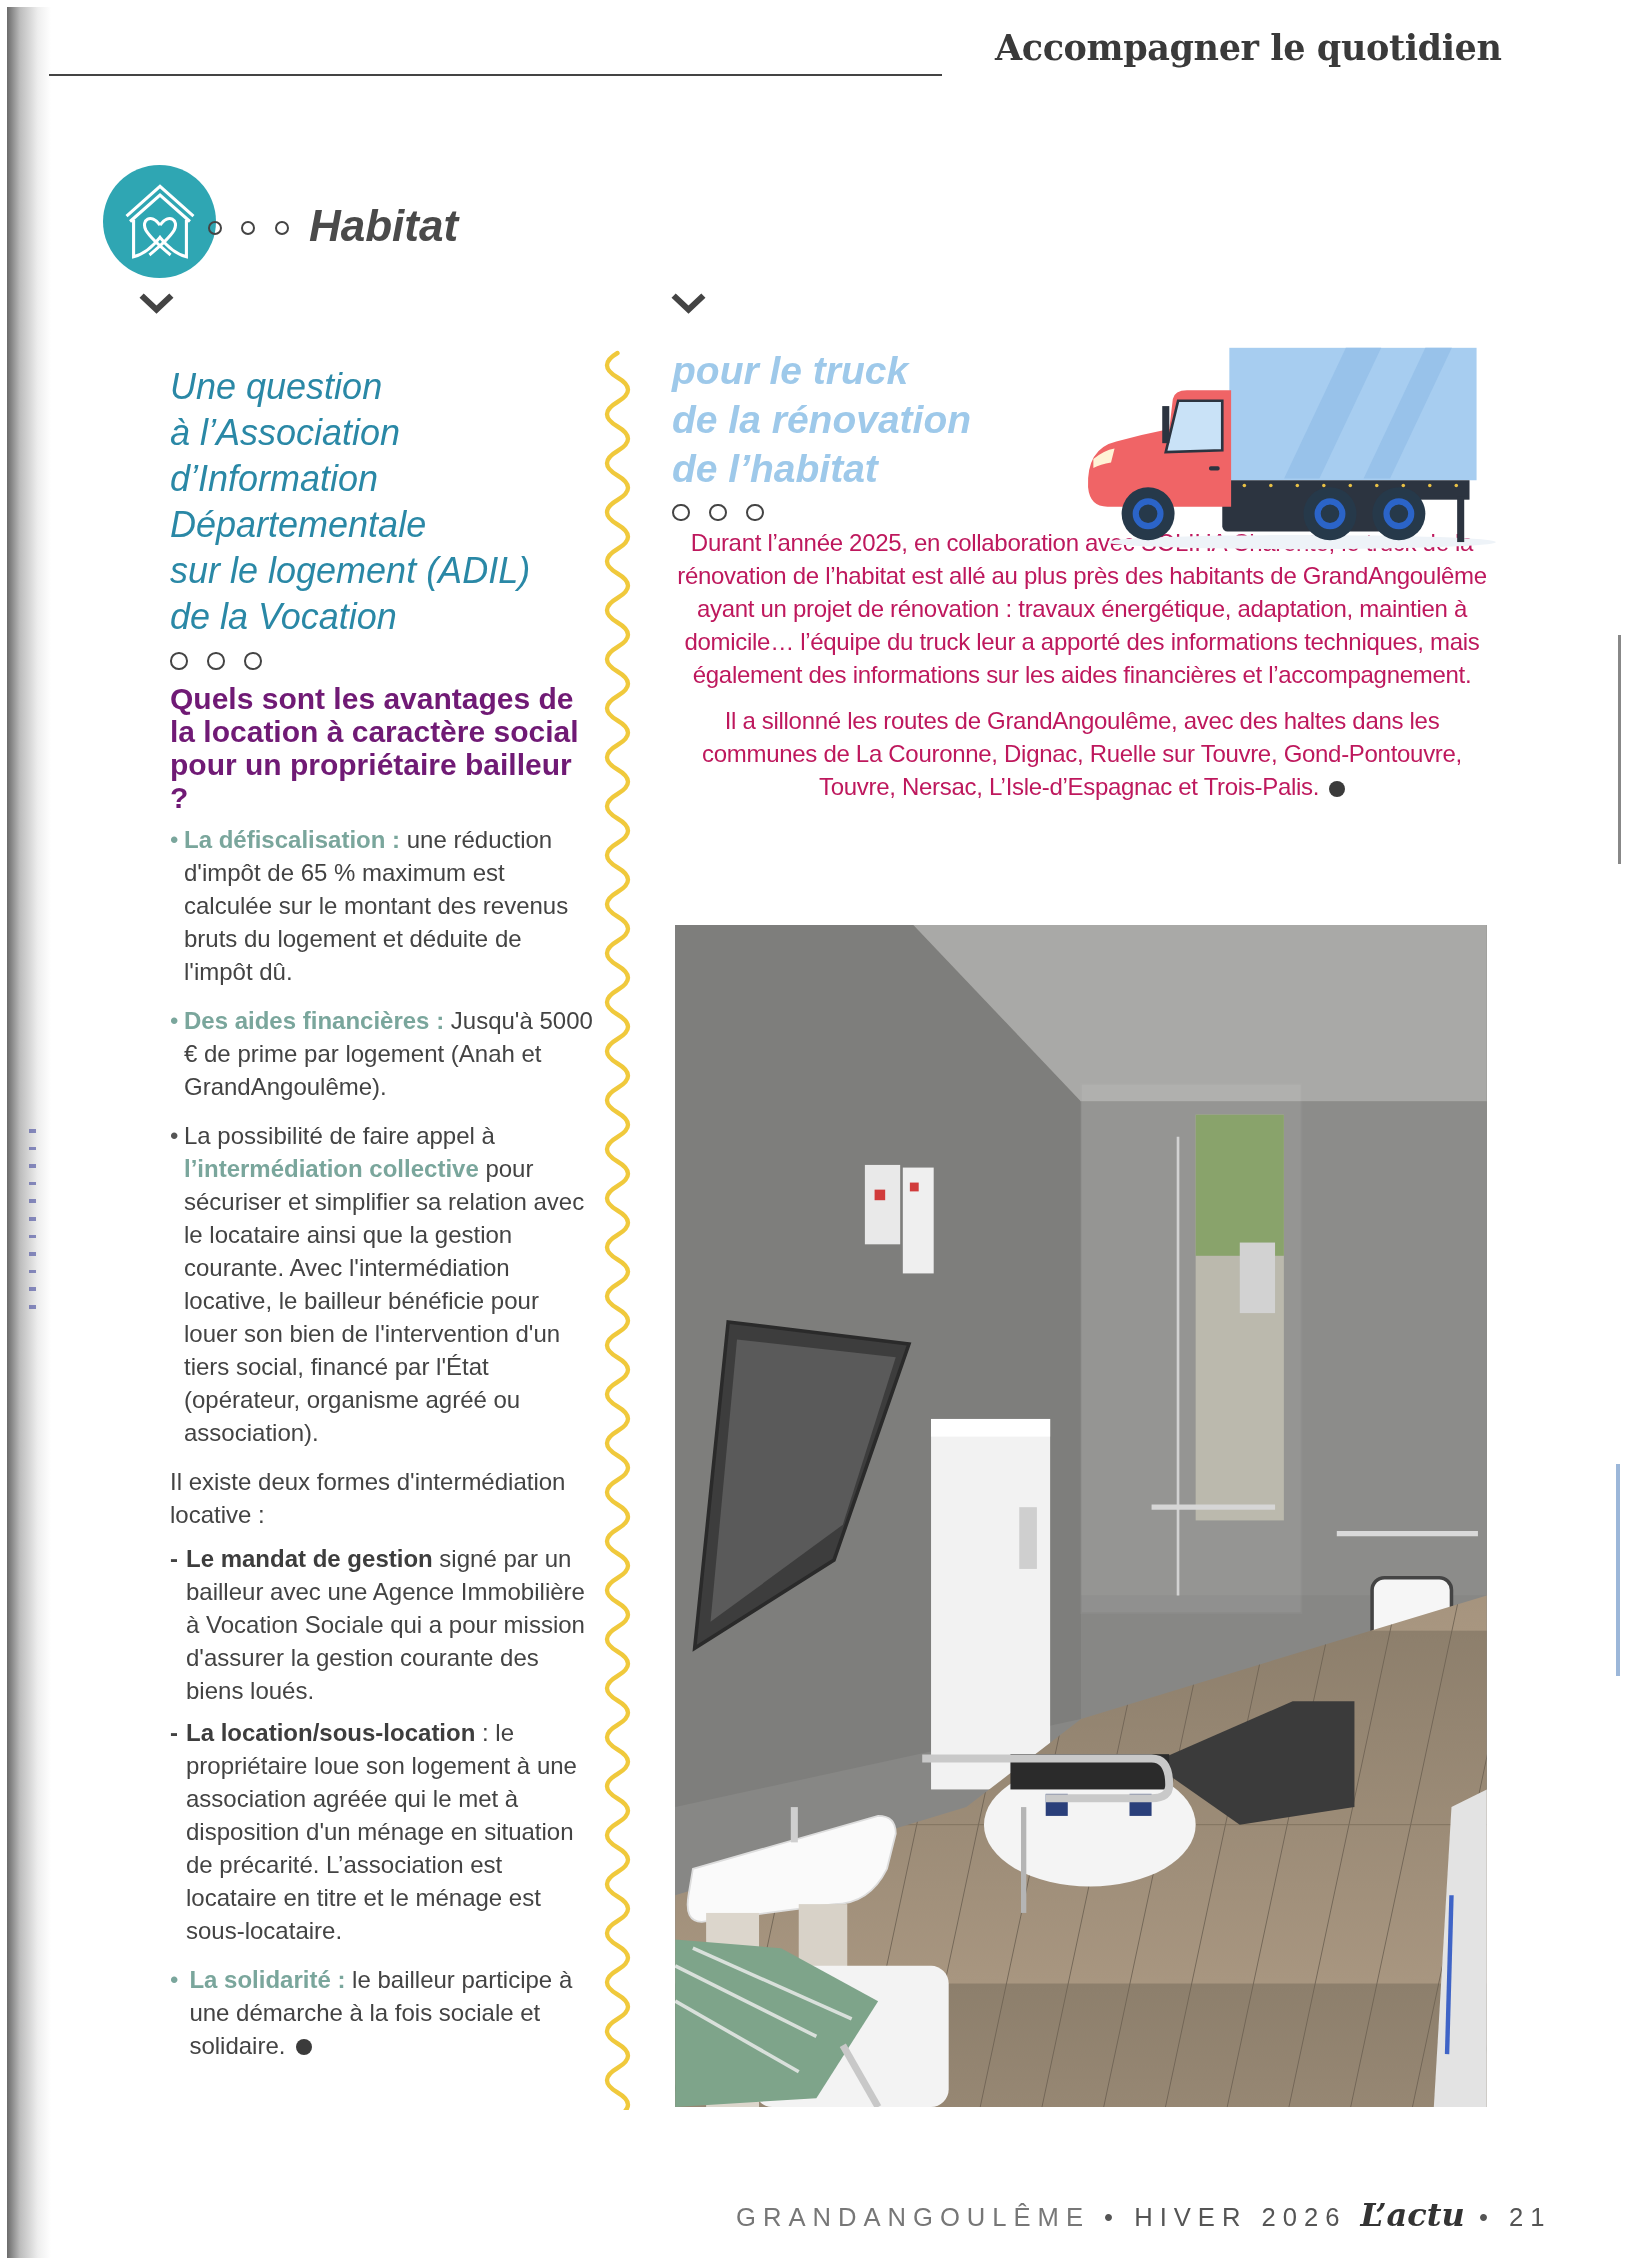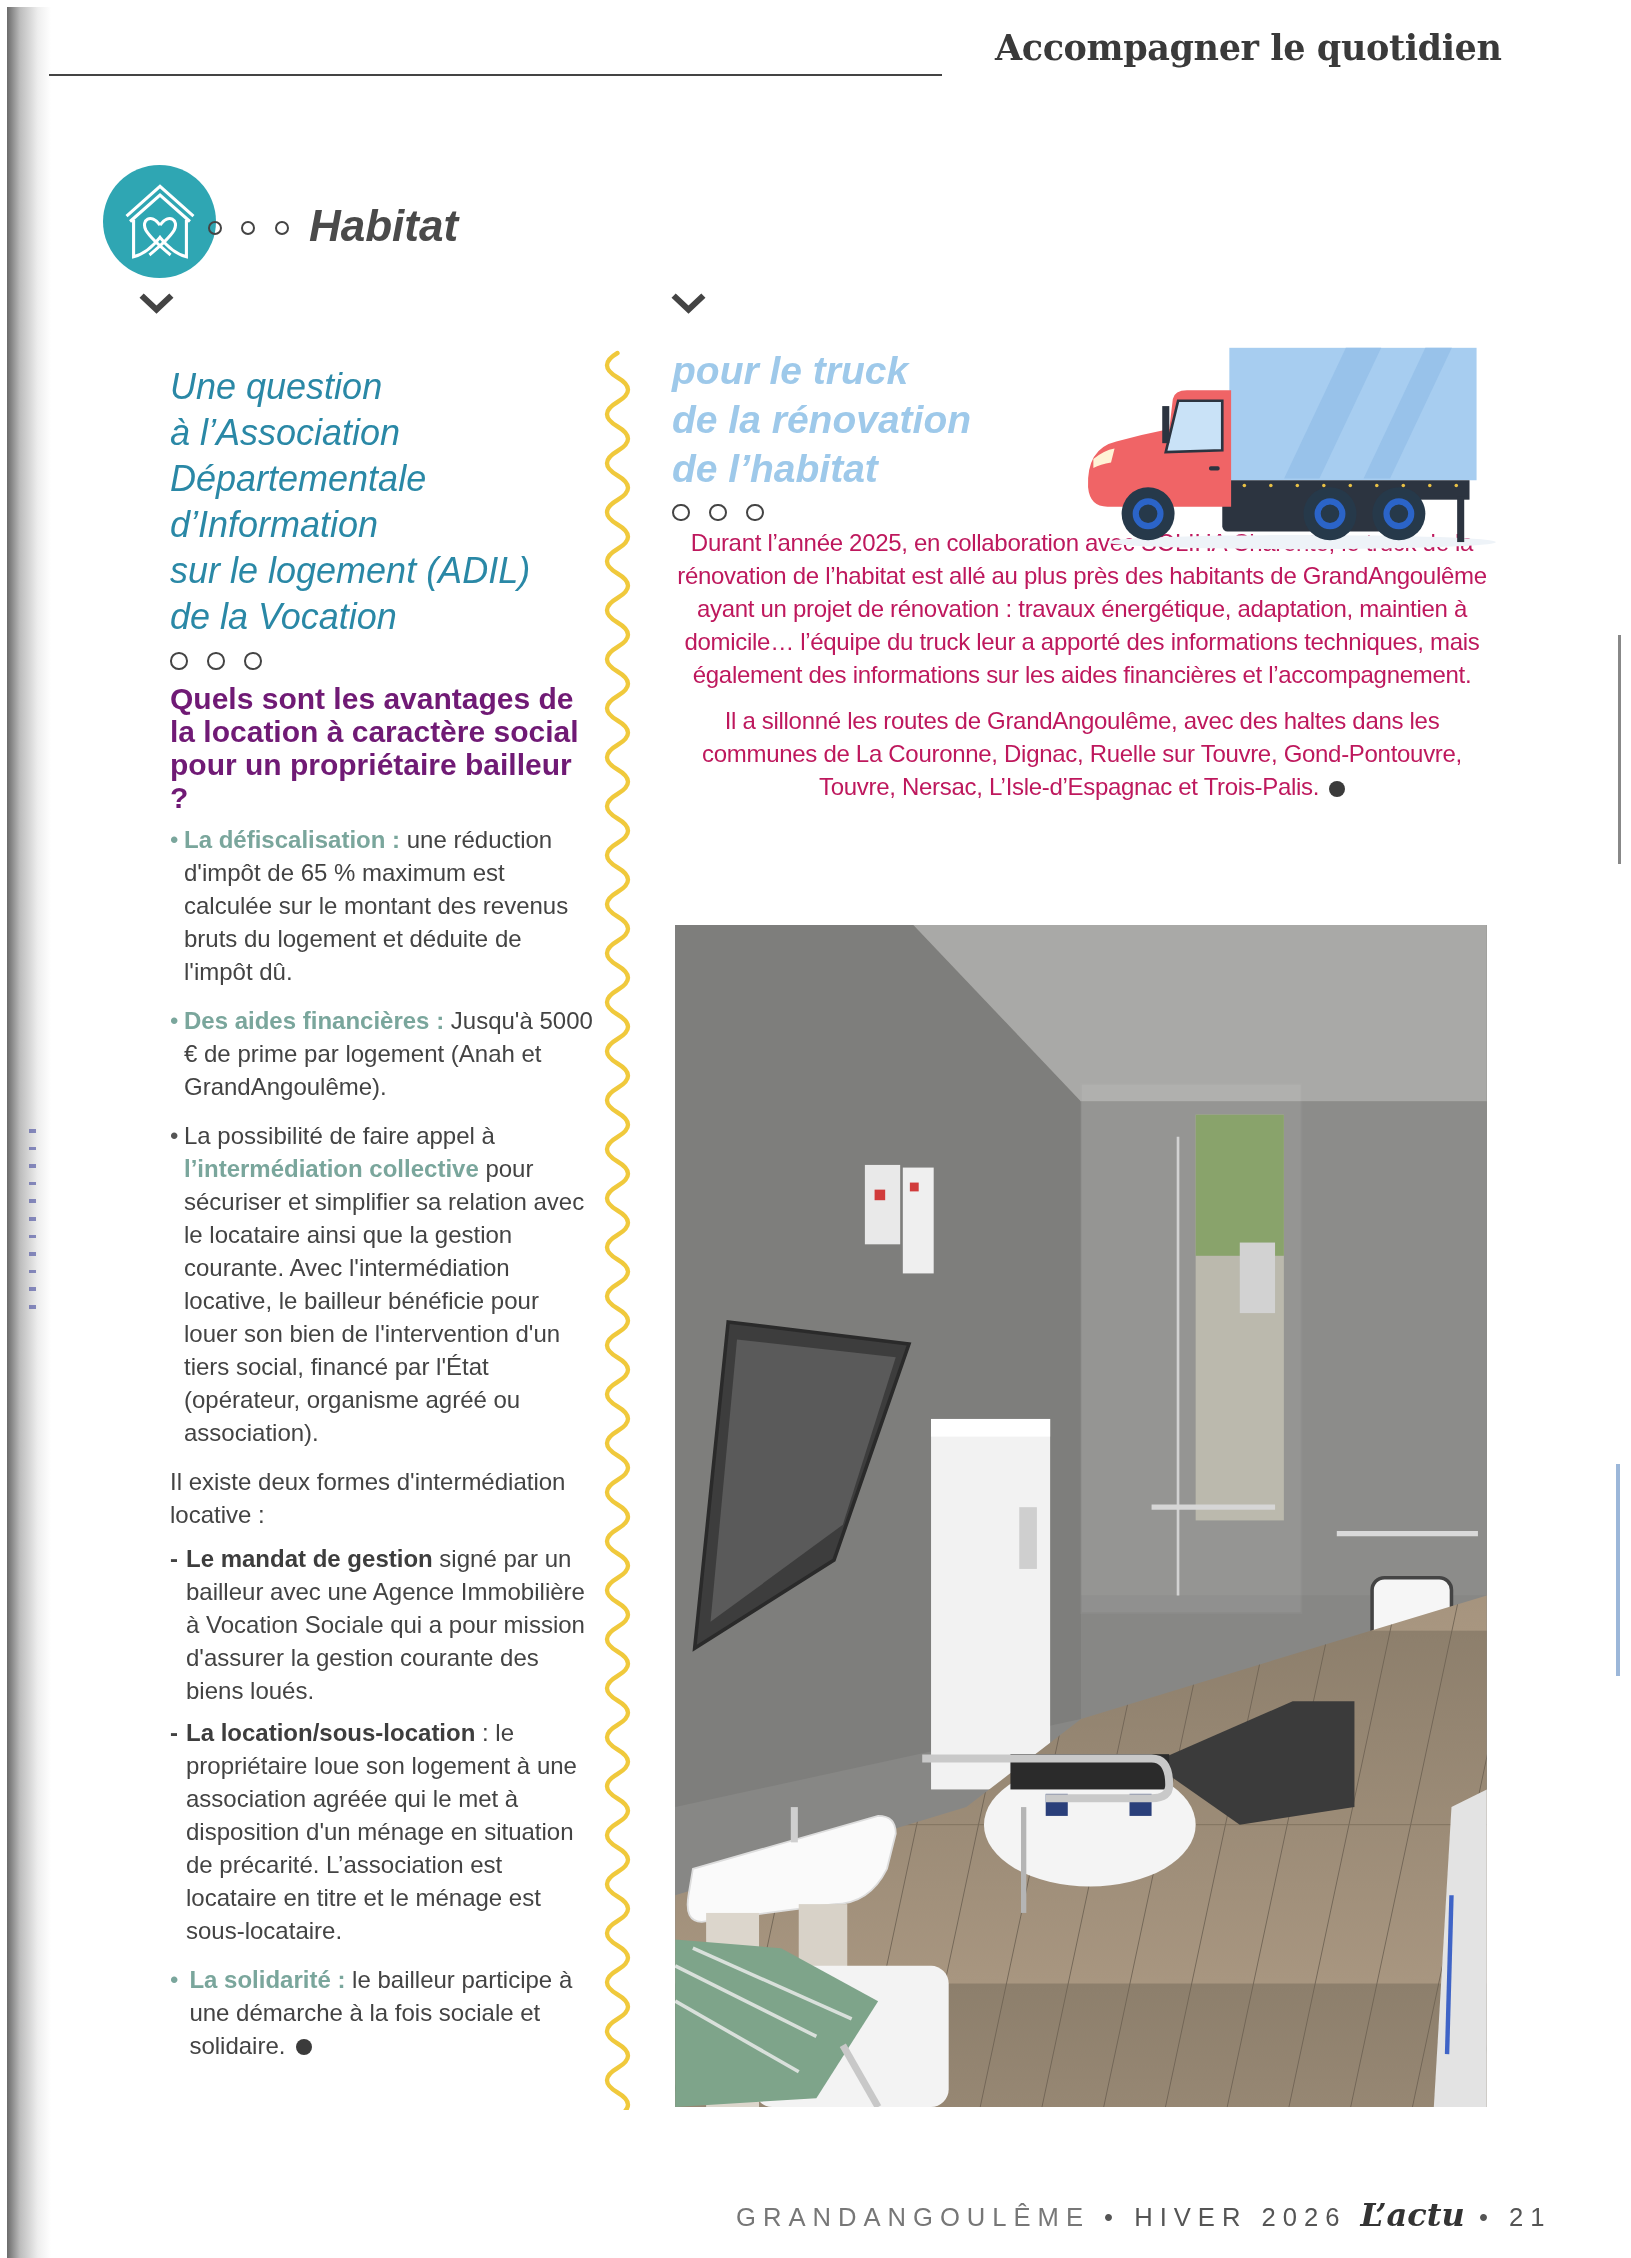--- a/index.html
+++ b/index.html
@@ -81,22 +81,22 @@
   <path d="M3 3 L20 19 L37 3" fill="none" stroke="#444" stroke-width="7"></path>
 </svg>
 <svg class="chev" style="left:671px;top:293px;" viewBox="0 0 40 24">
   <path d="M3 3 L20 19 L37 3" fill="none" stroke="#444" stroke-width="7"></path>
 </svg>
 
 <div class="col-left">
   <h2 class="title-left">
     <div>Une question</div>
     <div>à l’Association</div>
+    <div>d’Information</div>
     <div>Départementale</div>
-    <div>d’Information</div>
     <div>sur le logement (ADIL)</div>
     <div>de la Vocation</div>
   </h2>
   <div class="dots-row" style="position:relative;margin:12.4px 0 7px;gap:19.4px;">
     <div class="dot" style="width:17.6px;height:17.6px;"></div>
     <div class="dot" style="width:17.6px;height:17.6px;"></div>
     <div class="dot" style="width:17.6px;height:17.6px;"></div>
   </div>
   <p class="question">Quels sont les avantages de la location à caractère social pour un propriétaire bailleur ?</p>
 

